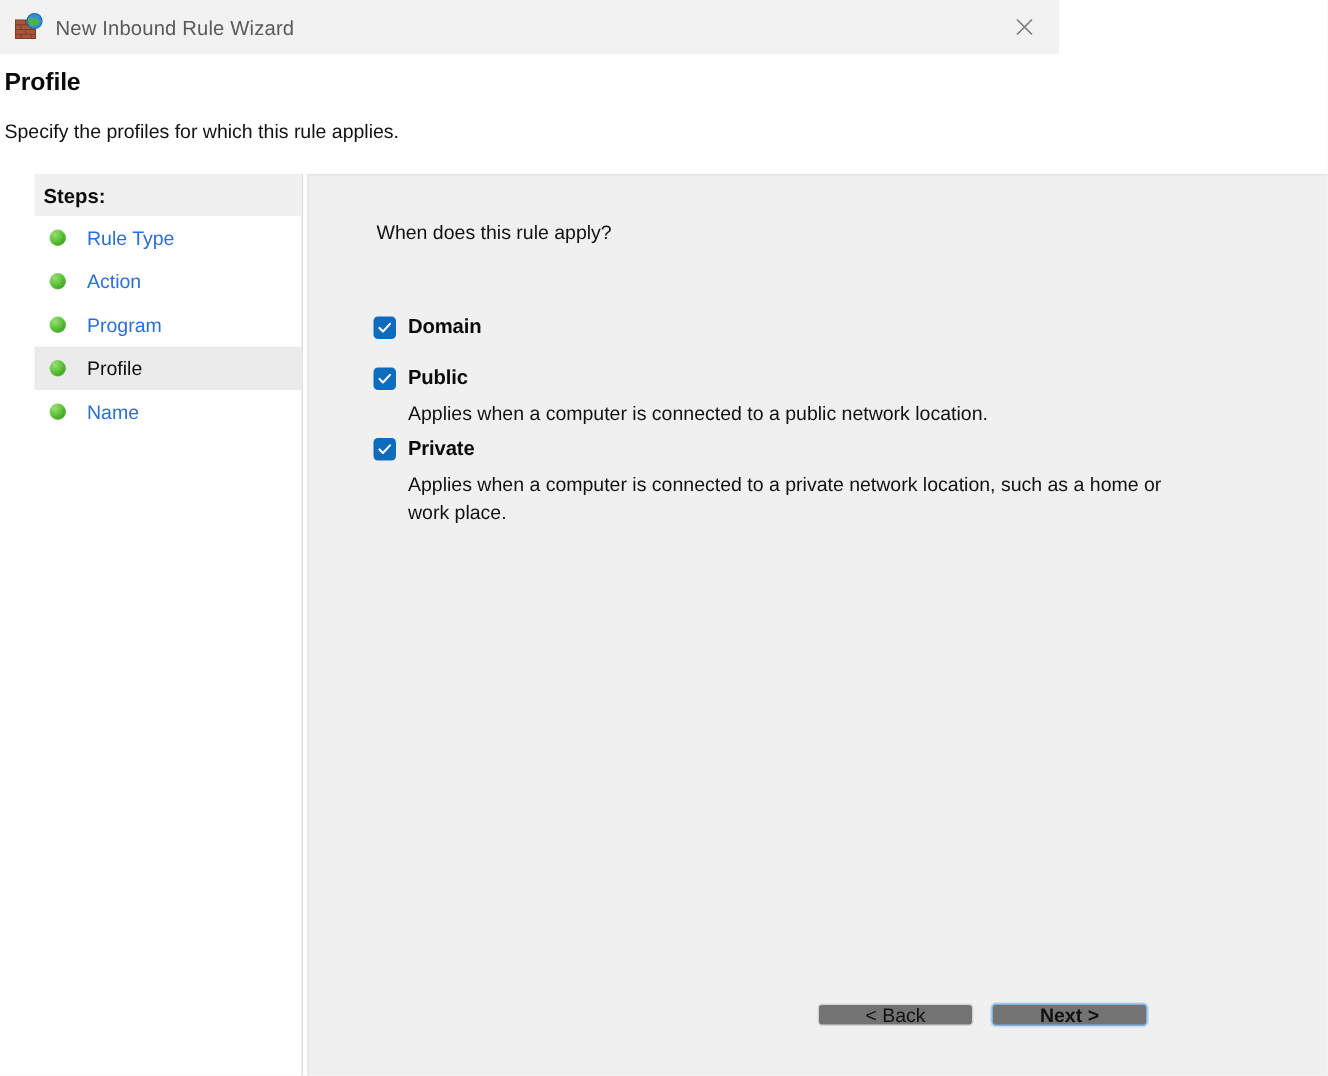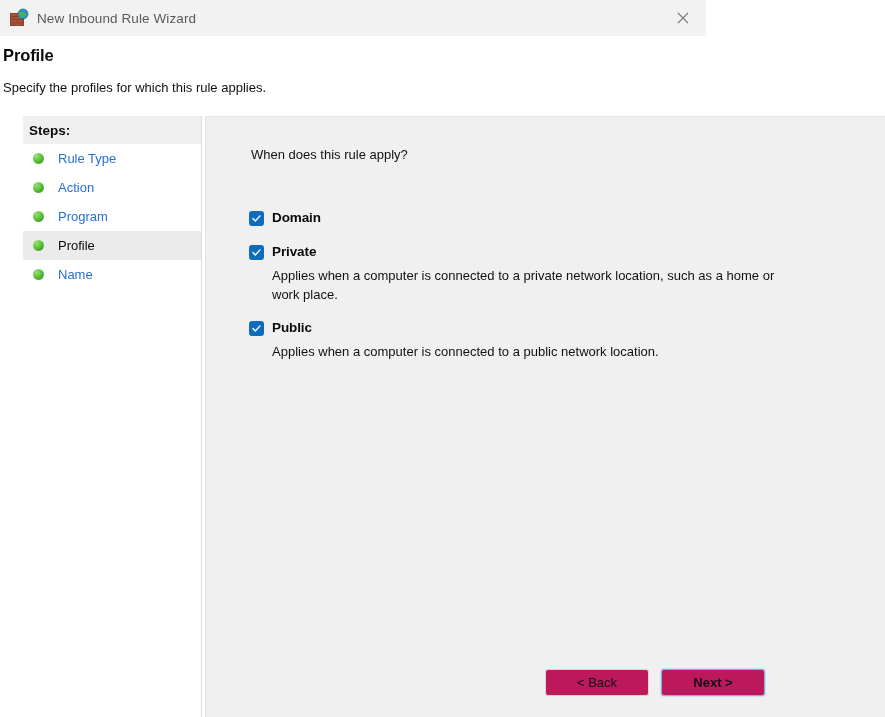--- a/index.html
+++ b/index.html
@@ -184,22 +184,22 @@
 
   
   .buttons {
     position: absolute;
     left: 339px; top: 552px;
     display: flex;
     gap: 12px;
   }
   .btn {
     width: 104px;
-    height: 27px;
-    background: #be185d;
+    height: 15px;
+    background: #737373;
     border: 1px solid #d6d6d6;
     border-radius: 3px;
     font-family: "Liberation Sans", sans-serif;
     font-size: 13px;
     color: #111111;
     display: flex;
     align-items: center;
     justify-content: center;
     box-sizing: border-box;
     padding: 0;
@@ -283,44 +283,44 @@
       <div class="option-head">
         <span class="checkbox">
           <svg width="11" height="11" viewBox="0 0 11 11">
             <path d="M2 5.6 L4.3 8 L9 2.9" stroke="#ffffff" stroke-width="1.4" fill="none" stroke-linecap="round" stroke-linejoin="round"></path>
           </svg>
         </span>
         <span class="option-label">Domain</span>
       </div>
     </div>
 
+    <div class="option opt-public">
+      <div class="option-head">
+        <span class="checkbox">
+          <svg width="11" height="11" viewBox="0 0 11 11">
+            <path d="M2 5.6 L4.3 8 L9 2.9" stroke="#ffffff" stroke-width="1.4" fill="none" stroke-linecap="round" stroke-linejoin="round"></path>
+          </svg>
+        </span>
+        <span class="option-label">Public</span>
+      </div>
+      <div class="option-desc">Applies when a computer is connected to a public network location.</div>
+    </div>
+
     <div class="option opt-private">
       <div class="option-head">
         <span class="checkbox">
           <svg width="11" height="11" viewBox="0 0 11 11">
             <path d="M2 5.6 L4.3 8 L9 2.9" stroke="#ffffff" stroke-width="1.4" fill="none" stroke-linecap="round" stroke-linejoin="round"></path>
           </svg>
         </span>
         <span class="option-label">Private</span>
       </div>
       <div class="option-desc">Applies when a computer is connected to a private network location, such as a home or work place.</div>
     </div>
 
-    <div class="option opt-public">
-      <div class="option-head">
-        <span class="checkbox">
-          <svg width="11" height="11" viewBox="0 0 11 11">
-            <path d="M2 5.6 L4.3 8 L9 2.9" stroke="#ffffff" stroke-width="1.4" fill="none" stroke-linecap="round" stroke-linejoin="round"></path>
-          </svg>
-        </span>
-        <span class="option-label">Public</span>
-      </div>
-      <div class="option-desc">Applies when a computer is connected to a public network location.</div>
-    </div>
-
   </div>
 
   <div class="buttons">
     <button class="btn">&lt; Back</button>
     <button class="btn default">Next &gt;</button>
   </div>
 
 </div>
 
 </body></html>

